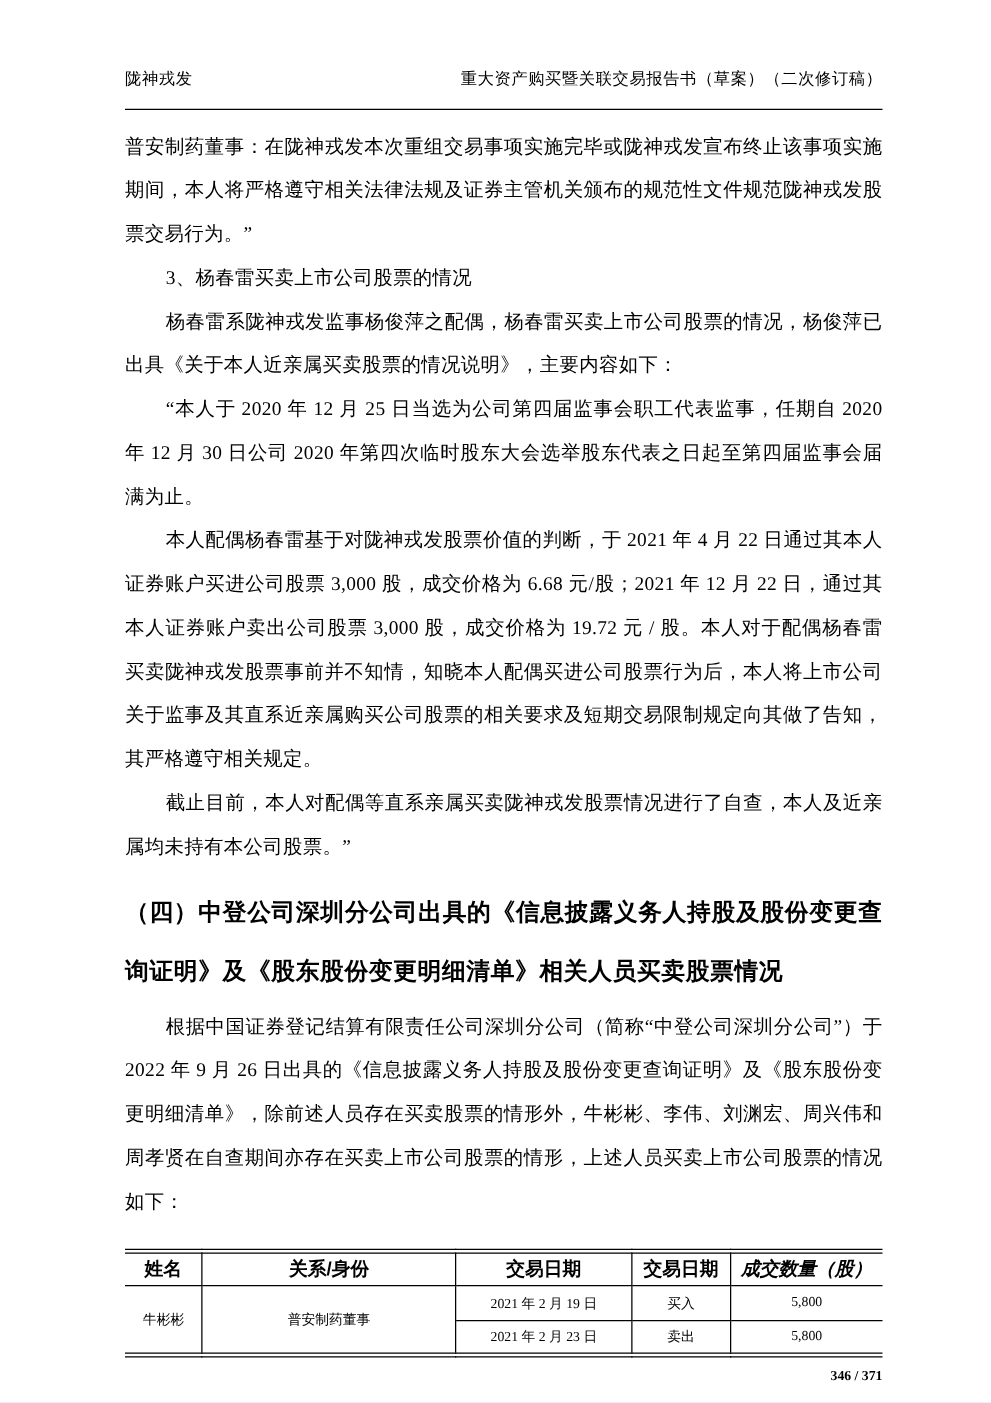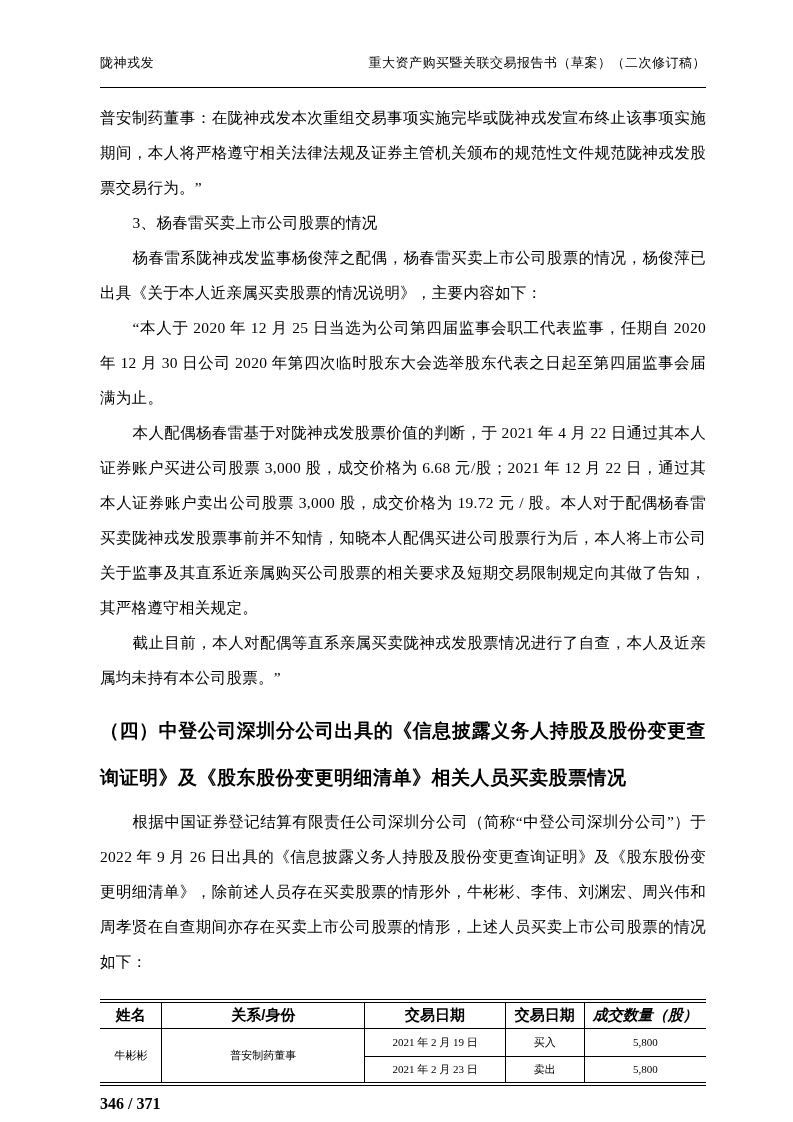--- a/index.html
+++ b/index.html
@@ -71,23 +71,23 @@
   table.trades .col-last { border-right: none; }
   table.trades tr:last-child td { border-bottom: none; }
   table.trades td.rowspan-cell { border-bottom: none; }
   .col-name   { width: 10.2%; }
   .col-rel    { width: 33.5%; }
   .col-date   { width: 23.2%; }
   .col-dir    { width: 13.0%; }
   .col-qty    { width: 20.1%; font-style: italic; }
   .doc-footer {
     margin-top: 9px;
-    text-align: left;
+    text-align: right;
     font-weight: bold;
-    font-size: 16px;
+    font-size: 11px;
   }
 </style>
 </head>
 <body>
 
 <div class="page">
   <div class="content">
 
     <div class="doc-header">
       <span class="hdr-left">陇神戎发</span>

